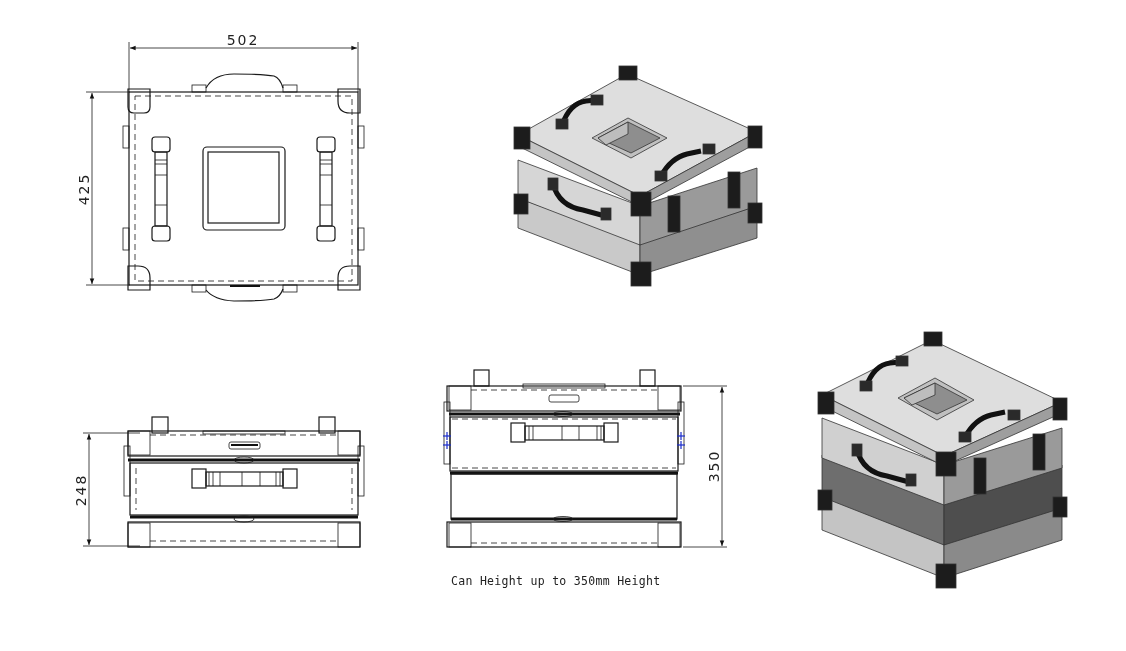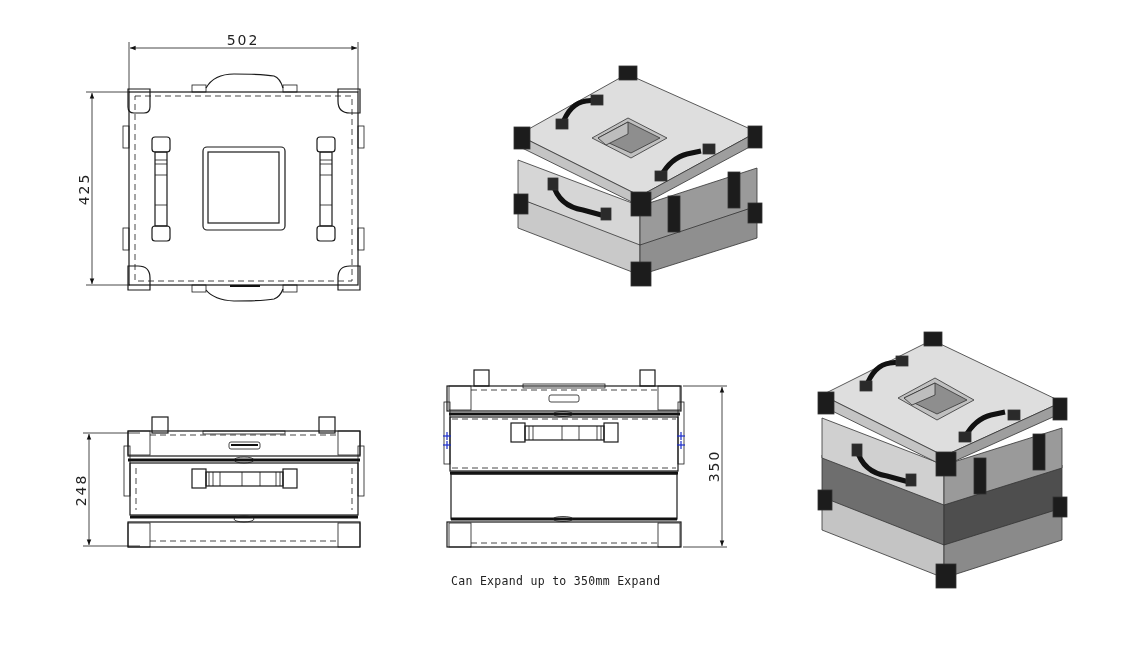--- a/index.html
+++ b/index.html
@@ -266,13 +266,13 @@
     <rect x="924" y="332" width="18" height="14" fill="#1c1c1c"></rect>
     <rect x="818" y="392" width="16" height="22" fill="#1c1c1c"></rect>
     <rect x="1053" y="398" width="14" height="22" fill="#1c1c1c"></rect>
     <rect x="936" y="452" width="20" height="24" fill="#1c1c1c"></rect>
     <rect x="818" y="490" width="14" height="20" fill="#1c1c1c"></rect>
     <rect x="1053" y="497" width="14" height="20" fill="#1c1c1c"></rect>
     <rect x="936" y="564" width="20" height="24" fill="#1c1c1c"></rect>
   </g>
 </svg>
 
-<div class="note">Can Expand up to 350mm Expand</div>
+<div class="note">Can Height up to 350mm Height</div>
 
 </body></html>

